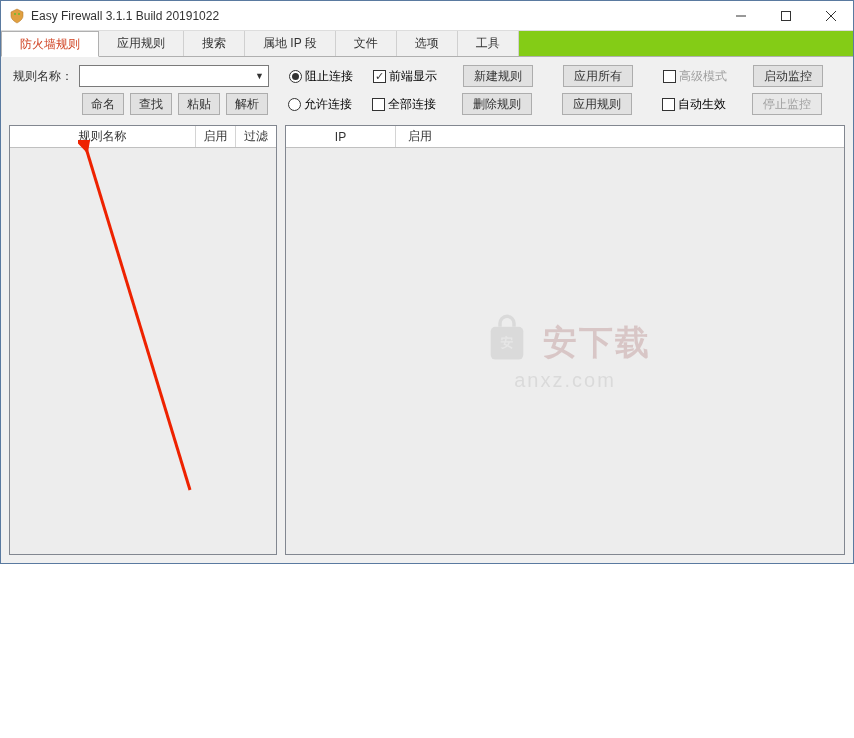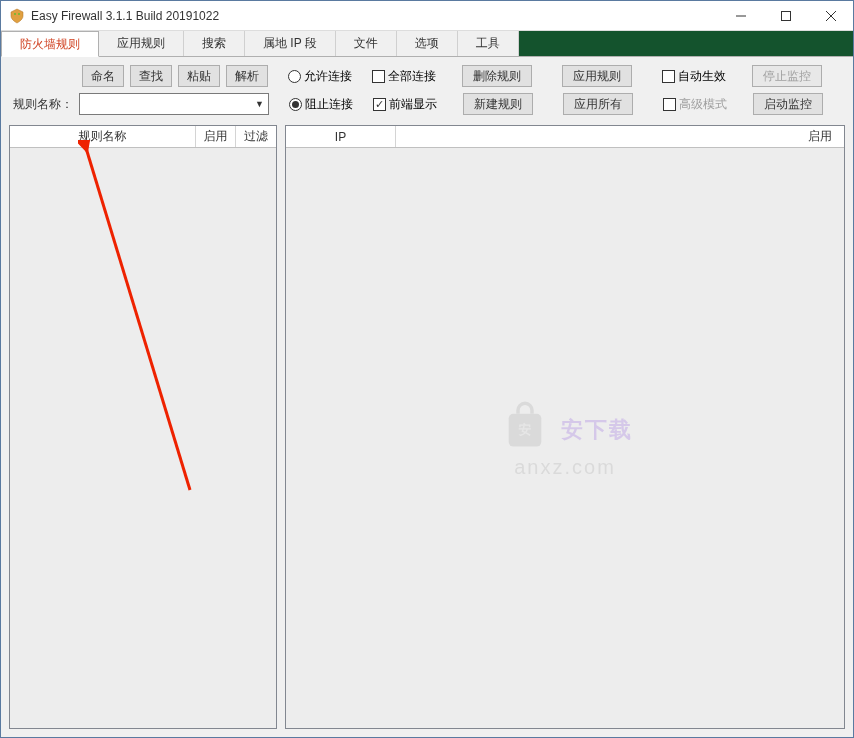--- a/index.html
+++ b/index.html
@@ -7,21 +7,21 @@
   font-family: "Microsoft YaHei", "SimSun", sans-serif;
   font-size: 12px;
   background: #fff;
   width: 854px;
   height: 738px;
   overflow: hidden;
   position: relative;
 }
 .window {
   width: 854px;
-  height: 738px;
+  height: 564px;
   border: 1px solid #5a7aa0;
   background: #f0f0f0;
   display: flex;
   flex-direction: column;
 }
 .titlebar {
   height: 30px;
   background: #fff;
   display: flex;
   align-items: center;
@@ -45,21 +45,21 @@
   width: 45px;
   height: 29px;
   display: flex;
   align-items: center;
   justify-content: center;
   color: #333;
   font-size: 13px;
 }
 .tabs {
   display: flex;
-  background: #14532d;
+  background: #84cc16;
   border-bottom: 1px solid #b0b0b0;
   height: 26px;
 }
 .tab {
   padding: 4px 18px;
   border-right: 1px solid #d0d0d0;
   background: #f0f0f0;
   color: #333;
   display: flex;
   align-items: center;
@@ -148,21 +148,20 @@
   flex-direction: column;
   position: relative;
 }
 .panel.left { width: 268px; }
 .panel.right { flex: 1; }
 .grid-header {
   display: flex;
   background: #fff;
   border-bottom: 1px solid #c0c0c0;
   height: 22px;
-  justify-content: space-between;
 }
 .gh-cell {
   border-right: 1px solid #d4d4d4;
   padding: 3px 6px;
   color: #333;
   background: #fff;
   display: flex;
   align-items: center;
   justify-content: center;
   font-size: 12px;
@@ -184,23 +183,23 @@
 .watermark-logo {
   display: flex;
   align-items: center;
   justify-content: center;
   gap: 8px;
 }
 .watermark-bag {
   width: 56px; height: 56px;
 }
 .watermark-text {
-  font-size: 22px;
+  font-size: 34px;
   font-weight: bold;
-  color: #6d28d9;
+  color: #7f1d1d;
   letter-spacing: 2px;
   margin-top: 8px;
 }
 .watermark-sub {
   font-size: 20px;
   color: #888;
   letter-spacing: 2px;
   margin-top: 2px;
 }
 .red-arrow {
@@ -260,20 +259,54 @@
     <div class="tab">
         <span>选项</span>
       </div>
     <div class="tab">
         <span>工具</span>
       </div>
   </div>
 
   <div class="toolbar">
     <div class="toolbar-row">
+      <span class="label">规则名称：</span>
+      <div class="combo">
+        <span class="arrow">▼</span>
+      </div>
+      <div class="spacer-sm"></div>
+      <div class="radio-wrap">
+        <span class="radio checked"></span>
+        <span>阻止连接</span>
+      </div>
+      <div class="spacer-sm"></div>
+      <div class="check-wrap">
+        <span class="check checked"></span>
+        <span>前端显示</span>
+      </div>
+      <div style="width:14px"></div>
+      <div class="btn wide">
+          <span>新建规则</span>
+        </div>
+      <div style="width:18px"></div>
+      <div class="btn wide">
+          <span>应用所有</span>
+        </div>
+      <div style="width:18px"></div>
+      <div class="check-wrap">
+        <span class="check"></span>
+        <span style="color:#a0a0a0">高级模式</span>
+      </div>
+      <div style="width:14px"></div>
+      <div class="btn wide">
+          <span>启动监控</span>
+        </div>
+    </div>
+
+    <div class="toolbar-row">
       <span style="width:63px"></span>
       <div class="btn">
           <span>命名</span>
         </div>
       <div class="btn">
           <span>查找</span>
         </div>
       <div class="btn">
           <span>粘贴</span>
         </div>
@@ -299,54 +332,20 @@
           <span>应用规则</span>
         </div>
       <div style="width:18px"></div>
       <div class="check-wrap">
         <span class="check"></span>
         <span>自动生效</span>
       </div>
       <div style="width:14px"></div>
       <div class="btn wide disabled">
           <span>停止监控</span>
-        </div>
-    </div>
-
-    <div class="toolbar-row">
-      <span class="label">规则名称：</span>
-      <div class="combo">
-        <span class="arrow">▼</span>
-      </div>
-      <div class="spacer-sm"></div>
-      <div class="radio-wrap">
-        <span class="radio checked"></span>
-        <span>阻止连接</span>
-      </div>
-      <div class="spacer-sm"></div>
-      <div class="check-wrap">
-        <span class="check checked"></span>
-        <span>前端显示</span>
-      </div>
-      <div style="width:14px"></div>
-      <div class="btn wide">
-          <span>新建规则</span>
-        </div>
-      <div style="width:18px"></div>
-      <div class="btn wide">
-          <span>应用所有</span>
-        </div>
-      <div style="width:18px"></div>
-      <div class="check-wrap">
-        <span class="check"></span>
-        <span style="color:#a0a0a0">高级模式</span>
-      </div>
-      <div style="width:14px"></div>
-      <div class="btn wide">
-          <span>启动监控</span>
         </div>
     </div>
   </div>
 
   <div class="content">
     <div class="panel left">
       <div class="grid-header">
         <div class="gh-cell" style="flex:1;justify-content:center">规则名称</div>
         <div class="gh-cell" style="width:40px">启用</div>
         <div class="gh-cell" style="width:40px;border-right:none">过滤</div>

